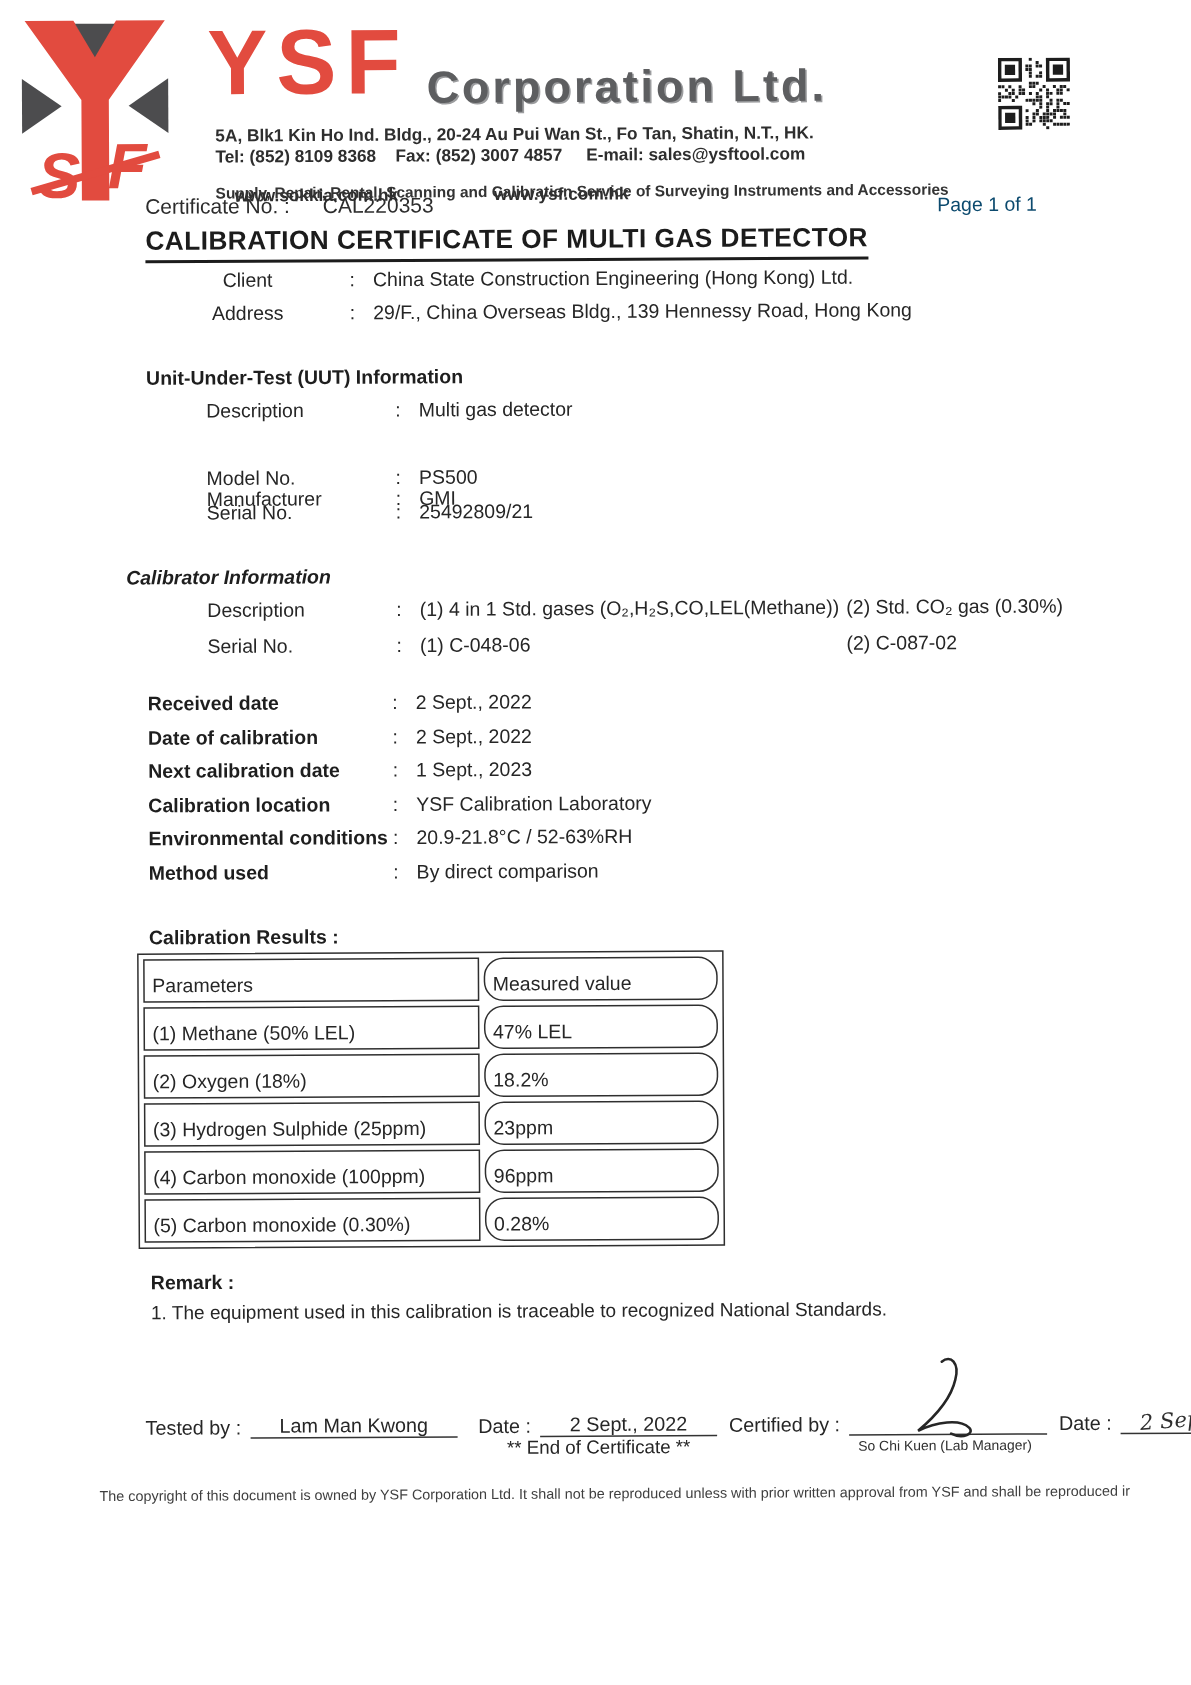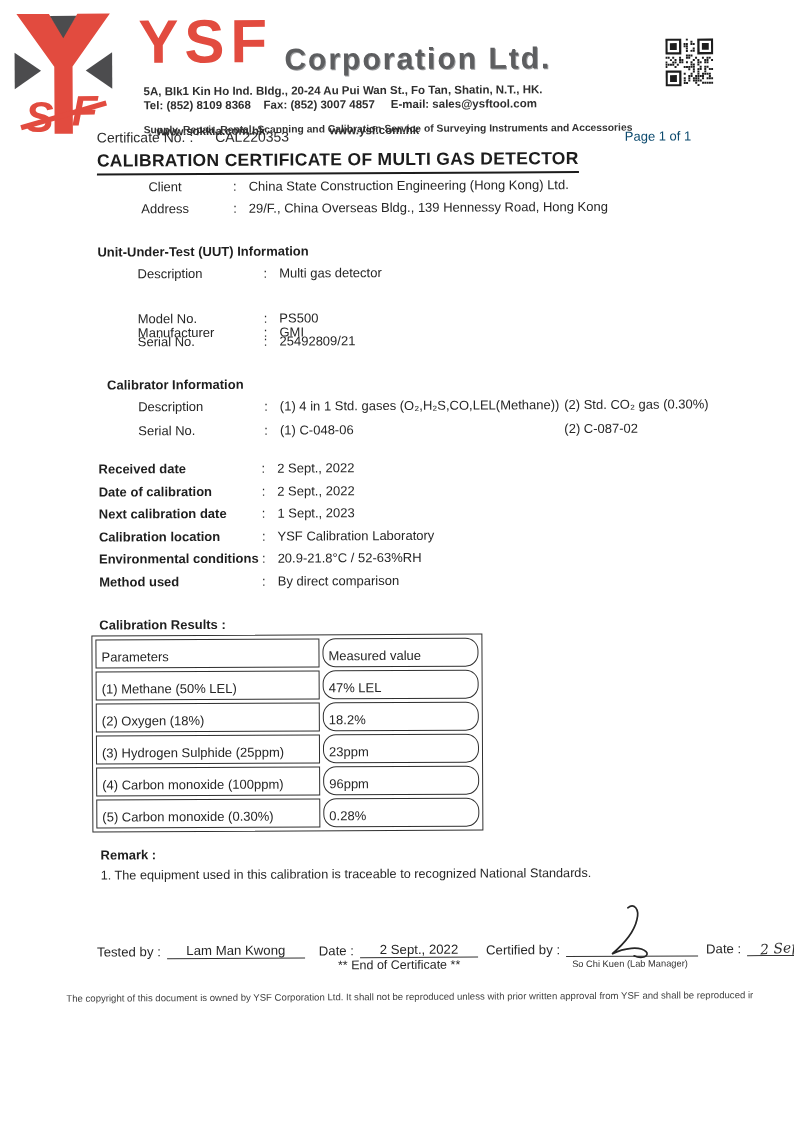--- a/index.html
+++ b/index.html
@@ -244,21 +244,21 @@
   <div class="row uut-row" style="left:139px;top:288px;margin-top:36px;">
     <span class="lbl">Manufacturer</span><span class="colon">:</span><span class="val">GMI</span>
   </div>
   <div class="row uut-row" style="left:139px;top:310px;">
     <span class="lbl">Model No.</span><span class="colon">:</span><span class="val">PS500</span>
   </div>
   <div class="row uut-row" style="left:139px;top:333px;">
     <span class="lbl">Serial No.</span><span class="colon">:</span><span class="val">25492809/21</span>
   </div>
 
-  <div class="heading" style="left:108px;top:376px;">Calibrator Information</div>
+  <div class="heading" style="left:85px;top:376px;font-style:italic;">Calibrator Information</div>
   <div class="row cal-row" style="left:139px;top:398px;">
     <span class="lbl">Description</span><span class="colon">:</span><span class="val">(1) 4 in 1 Std. gases (O₂,H₂S,CO,LEL(Methane))</span>
     <span class="val2">(2) Std. CO₂ gas (0.30%)</span>
   </div>
   <div class="row cal-row" style="left:139px;top:422px;">
     <span class="lbl">Serial No.</span><span class="colon">:</span><span class="val">(1) C-048-06</span>
     <span class="val2">(2) C-087-02</span>
   </div>
 
   <div class="row detail-row" style="left:99px;top:460px;">

